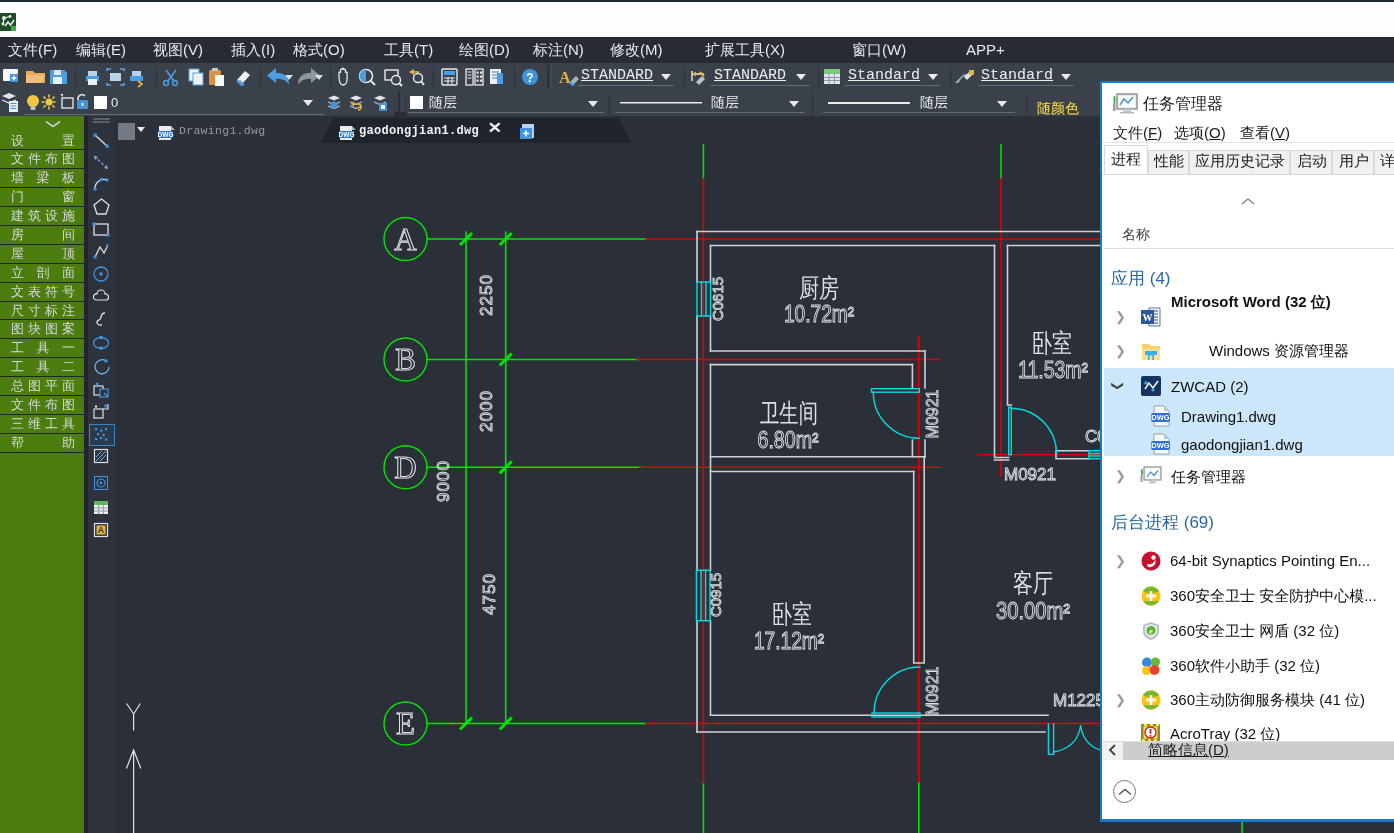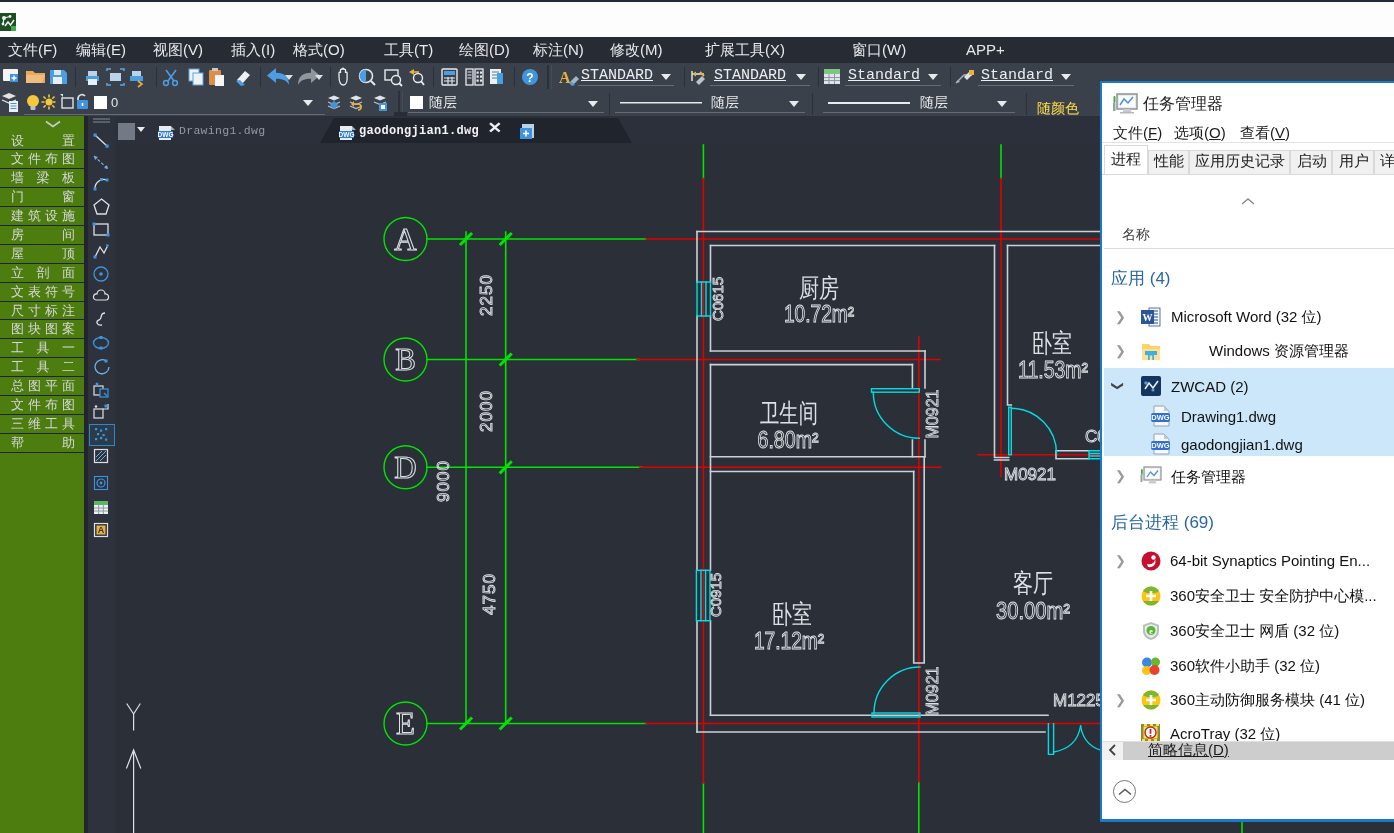--- a/index.html
+++ b/index.html
@@ -710,21 +710,21 @@
 
 <div class="tm-blue" style="left:9px;top:184px;">应用 (4)</div>
 
 <div class="tm-chev" style="left:13px;top:226px;">❯</div>
 <svg width="20" height="20" style="left:39px;top:224px;">
 <rect x="8" y="1" width="11" height="18" fill="#f4f6f8" stroke="#2b579a" stroke-width="0.8"></rect>
 <path d="M10 4h7M10 7h7M10 10h7M10 13h7M10 16h7" stroke="#2b579a" stroke-width="1.1"></path>
 <rect x="0" y="3" width="13" height="14" fill="#2b579a"></rect>
 <text x="6.5" y="14" font-size="10" fill="#fff" text-anchor="middle" font-family="Liberation Serif" font-weight="bold">W</text>
 </svg>
-<div class="tm-row-text" style="left:69px;top:225px;">Microsoft Word (32 位)</div>
+<div class="tm-row-text" style="left:69px;top:210px;font-weight:bold;">Microsoft Word (32 位)</div>
 
 <div class="tm-chev" style="left:13px;top:260px;">❯</div>
 <svg width="20" height="20" style="left:39px;top:258px;">
 <path d="M1 3h7l2 2h9v14H1z" fill="#ffd166"></path>
 <path d="M1 8h18v11H1z" fill="#ffdf91"></path>
 <rect x="4" y="10" width="12" height="4" fill="#3bb0e8"></rect>
 <rect x="7" y="13" width="6" height="6" fill="#3bb0e8"></rect>
 <rect x="8.7" y="14.5" width="2.6" height="4.5" fill="#ffdf91"></rect>
 </svg>
 <div class="tm-row-text" style="left:69px;top:259px;margin-left:38px;">Windows 资源管理器</div>

